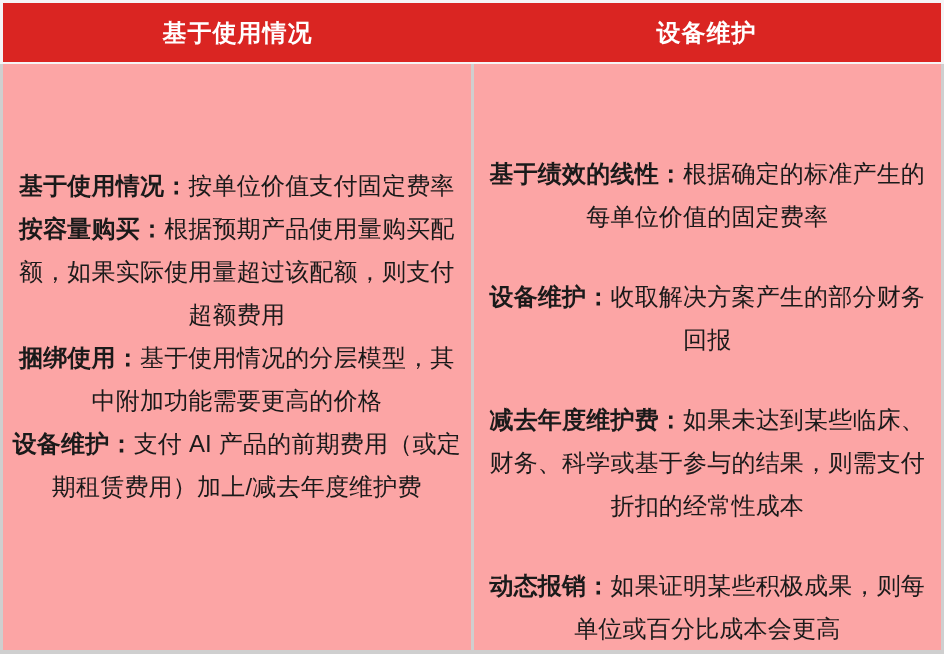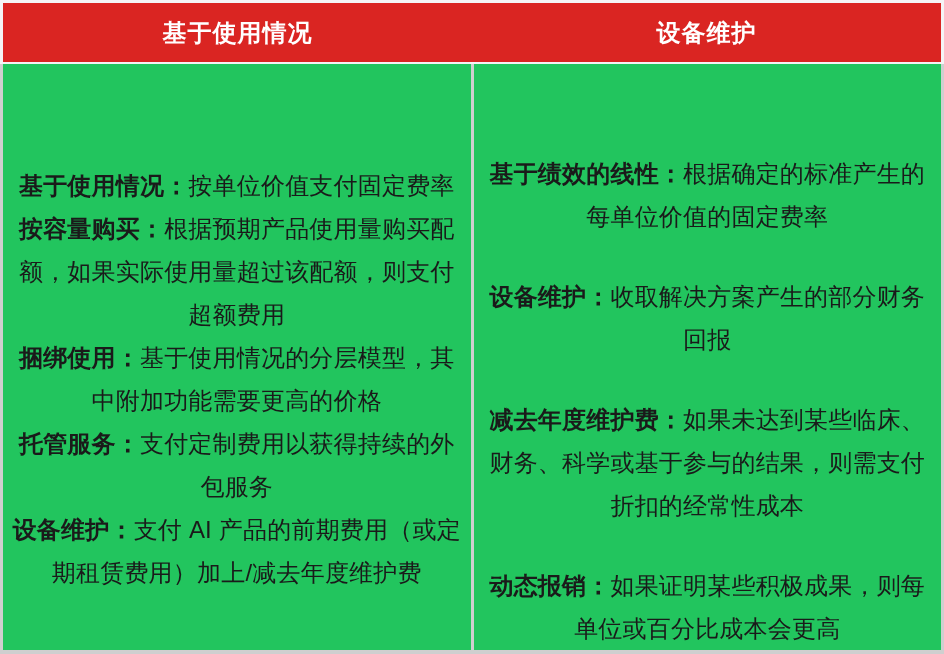--- a/index.html
+++ b/index.html
@@ -50,21 +50,21 @@
     position: absolute;
     top: 64px;
     left: 0;
     width: 944px;
     height: 590px;
     display: flex;
     box-sizing: border-box;
     border-left: 3px solid #cfcfcf;
     border-right: 3px solid #cfcfcf;
     border-bottom: 4px solid #cfcfcf;
-    background: #22c55e;
+    background: #fca5a5;
   }
 
   .body-cell {
     flex: 1 1 50%;
     box-sizing: border-box;
     padding: 0 8px;
     display: flex;
     flex-direction: column;
   }
   .body-cell.left  { justify-content: flex-start; padding-top: 100px; }
@@ -111,23 +111,20 @@
       <p class="entry">
         <span class="term">基于使用情况</span><span class="sep">：</span><span class="desc">按单位价值支付固定费率</span>
       </p>
       <p class="entry">
         <span class="term">按容量购买</span><span class="sep">：</span><span class="desc">根据预期产品使用量购买配额，如果实际使用量超过该配额，则支付超额费用</span>
       </p>
       <p class="entry">
         <span class="term">捆绑使用</span><span class="sep">：</span><span class="desc">基于使用情况的分层模型，其中附加功能需要更高的价格</span>
       </p>
       <p class="entry">
-        <span class="term">托管服务</span><span class="sep">：</span><span class="desc">支付定制费用以获得持续的外包服务</span>
-      </p>
-      <p class="entry">
         <span class="term">设备维护</span><span class="sep">：</span><span class="desc">支付 AI 产品的前期费用（或定期租赁费用）加上/减去年度维护费</span>
       </p>
     </div>
 
     <div class="col-divider"></div>
 
     <div class="body-cell right">
       <p class="entry">
         <span class="term">基于绩效的线性</span><span class="sep">：</span><span class="desc">根据确定的标准产生的每单位价值的固定费率</span>
       </p>

